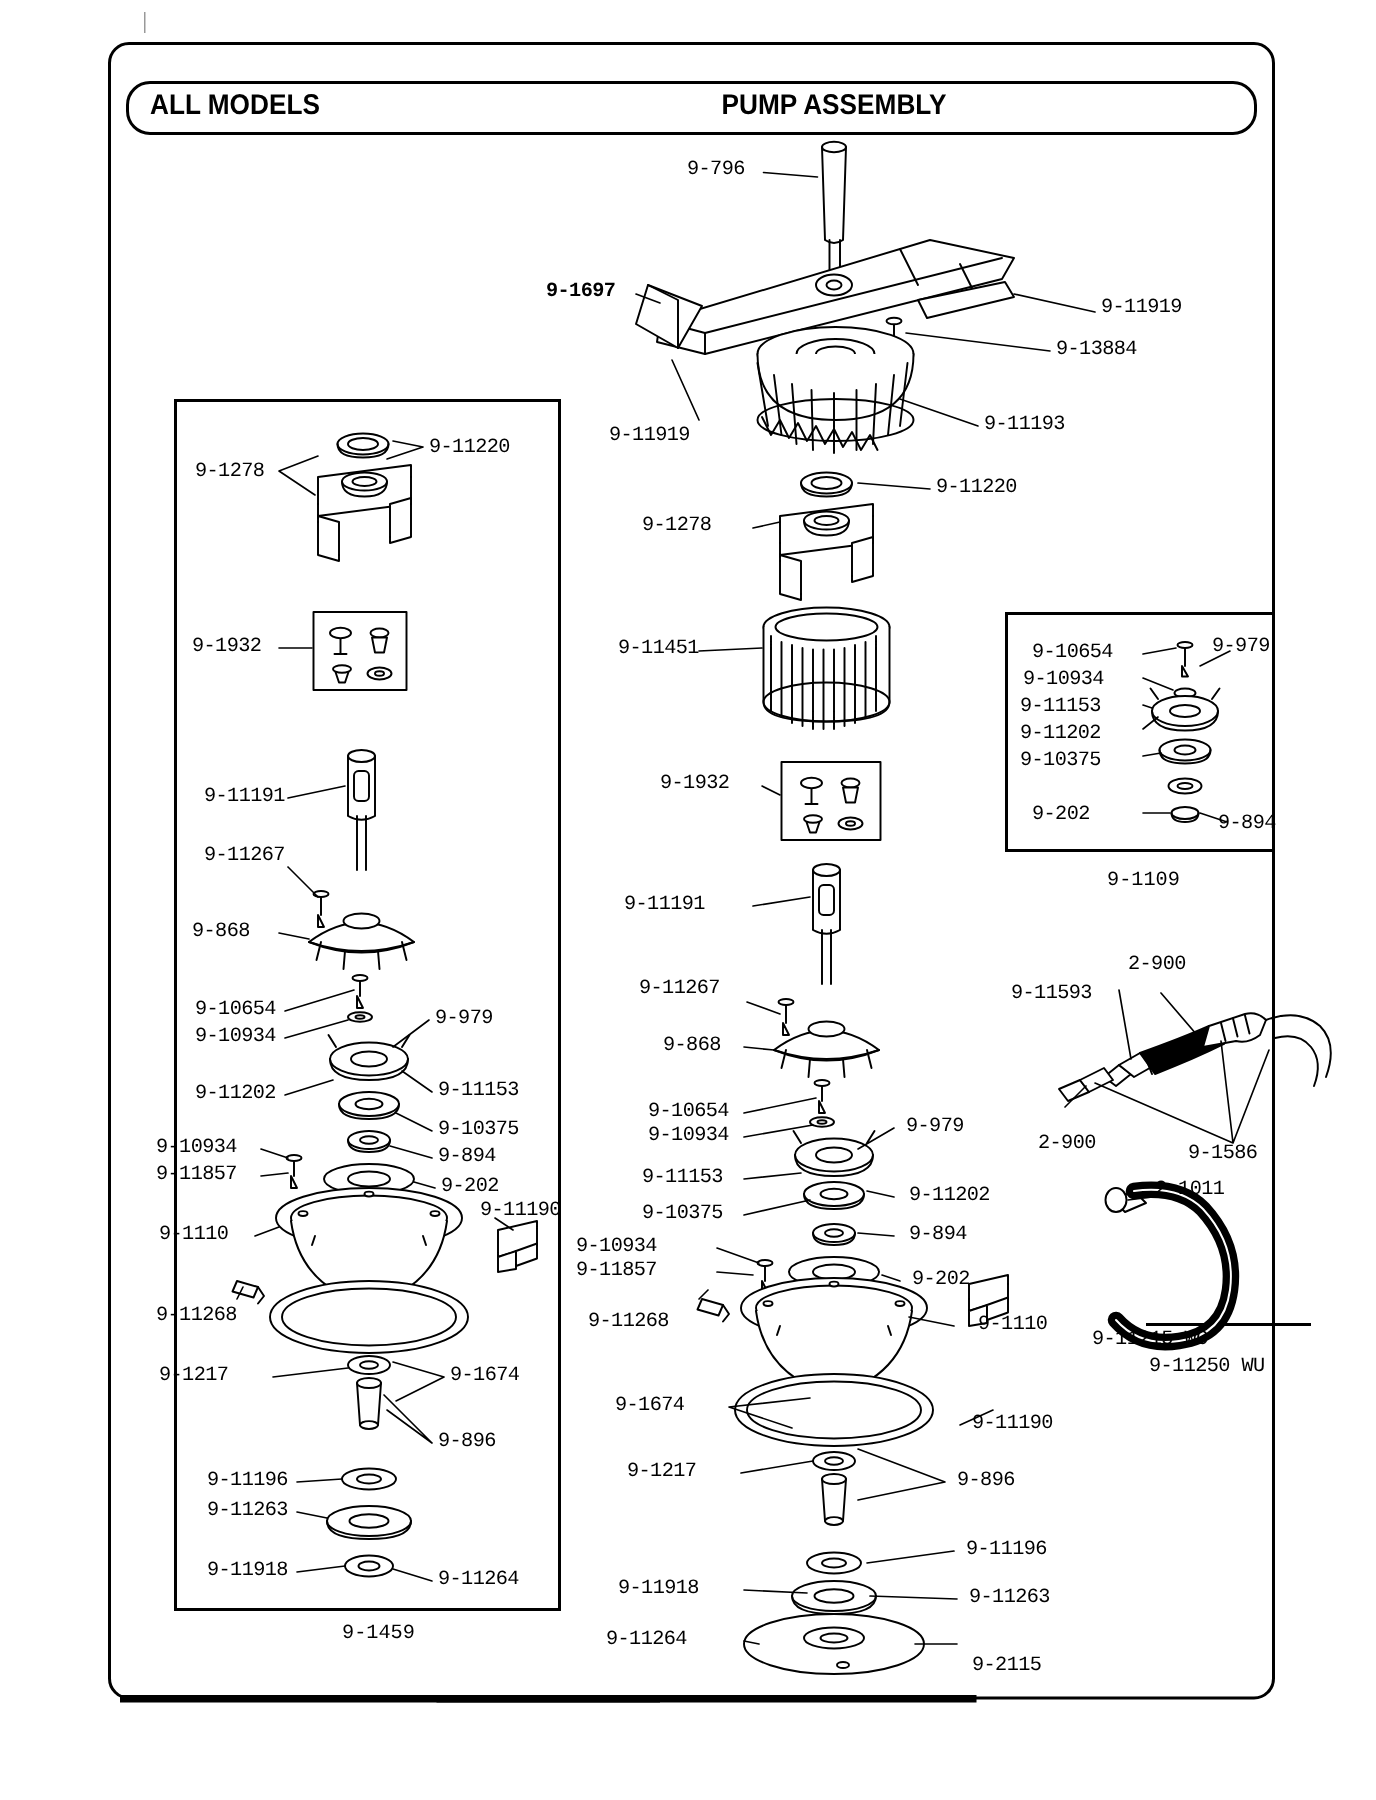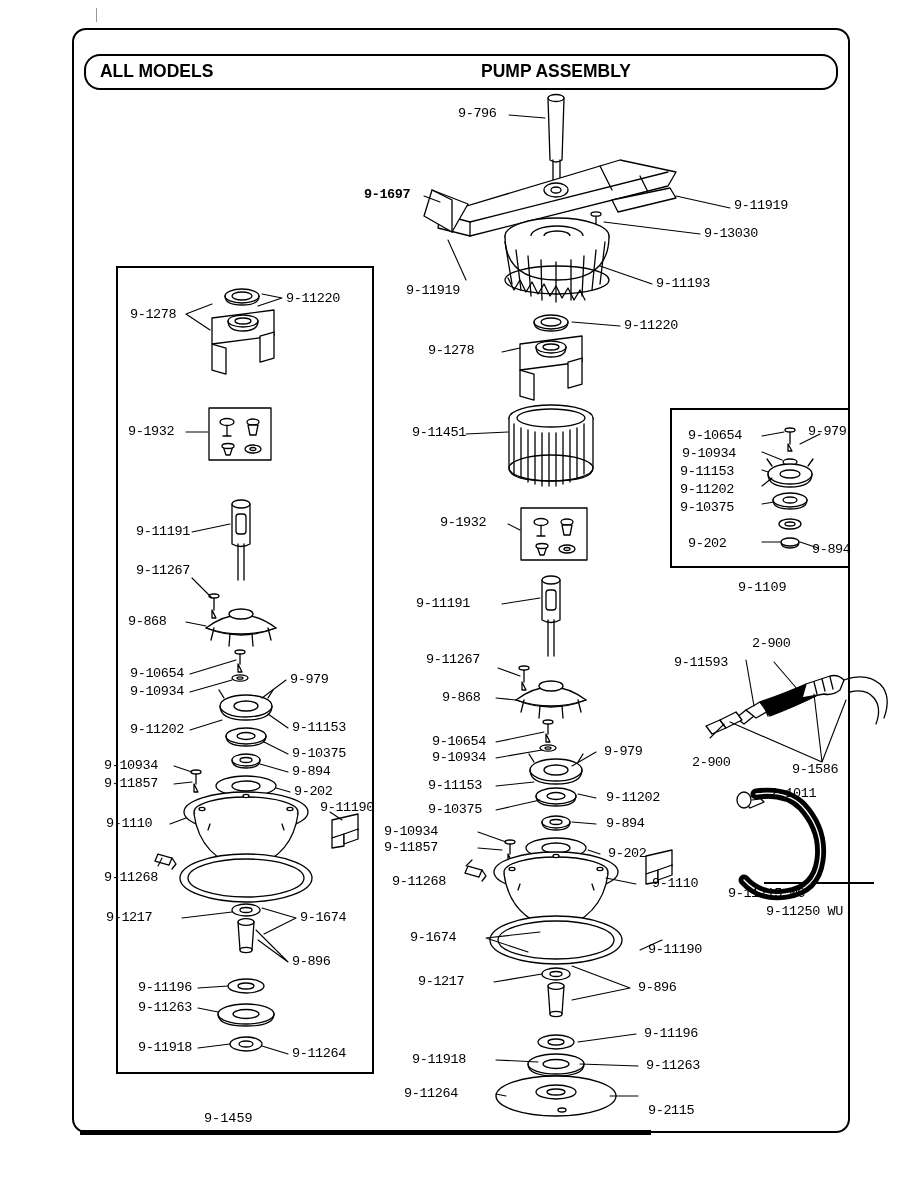--- a/index.html
+++ b/index.html
@@ -461,21 +461,21 @@
         <path d="M710 738 L724 724"></path>
         <path d="M822 762 L846 700 M822 762 L814 694 M822 762 L730 722"></path>
         <path d="M768 798 L752 800"></path>
       </g>
     </g>
   </svg>
 
   <div class="lbl" style="left:458px; top:106px;">9-796</div>
   <div class="lbl bold" style="left:364px; top:187px;">9-1697</div>
   <div class="lbl" style="left:734px; top:198px;">9-11919</div>
-  <div class="lbl" style="left:704px; top:226px;">9-13030</div>
+  <div class="lbl" style="left:704px; top:226px;">9-13884</div>
   <div class="lbl" style="left:406px; top:283px;">9-11919</div>
   <div class="lbl" style="left:656px; top:276px;">9-11193</div>
   <div class="lbl" style="left:624px; top:318px;">9-11220</div>
   <div class="lbl" style="left:428px; top:343px;">9-1278</div>
   <div class="lbl" style="left:412px; top:425px;">9-11451</div>
   <div class="lbl" style="left:440px; top:515px;">9-1932</div>
 
   <div class="lbl" style="left:130px; top:307px;">9-1278</div>
   <div class="lbl" style="left:286px; top:291px;">9-11220</div>
   <div class="lbl" style="left:128px; top:424px;">9-1932</div>
@@ -495,21 +495,21 @@
   <div class="lbl" style="left:106px; top:816px;">9-1110</div>
   <div class="lbl" style="left:320px; top:800px;">9-11190</div>
   <div class="lbl" style="left:104px; top:870px;">9-11268</div>
   <div class="lbl" style="left:106px; top:910px;">9-1217</div>
   <div class="lbl" style="left:300px; top:910px;">9-1674</div>
   <div class="lbl" style="left:292px; top:954px;">9-896</div>
   <div class="lbl" style="left:138px; top:980px;">9-11196</div>
   <div class="lbl" style="left:138px; top:1000px;">9-11263</div>
   <div class="lbl" style="left:138px; top:1040px;">9-11918</div>
   <div class="lbl" style="left:292px; top:1046px;">9-11264</div>
-  <div class="caption" style="left:204px; top:1082px;margin-top:29px;">9-1459</div>
+  <div class="caption" style="left:228px; top:1082px;">9-1459</div>
 
   <div class="lbl" style="left:416px; top:596px;">9-11191</div>
   <div class="lbl" style="left:426px; top:652px;">9-11267</div>
   <div class="lbl" style="left:442px; top:690px;">9-868</div>
   <div class="lbl" style="left:432px; top:734px;">9-10654</div>
   <div class="lbl" style="left:432px; top:750px;">9-10934</div>
   <div class="lbl" style="left:604px; top:744px;">9-979</div>
   <div class="lbl" style="left:428px; top:778px;">9-11153</div>
   <div class="lbl" style="left:606px; top:790px;">9-11202</div>
   <div class="lbl" style="left:428px; top:802px;">9-10375</div>

